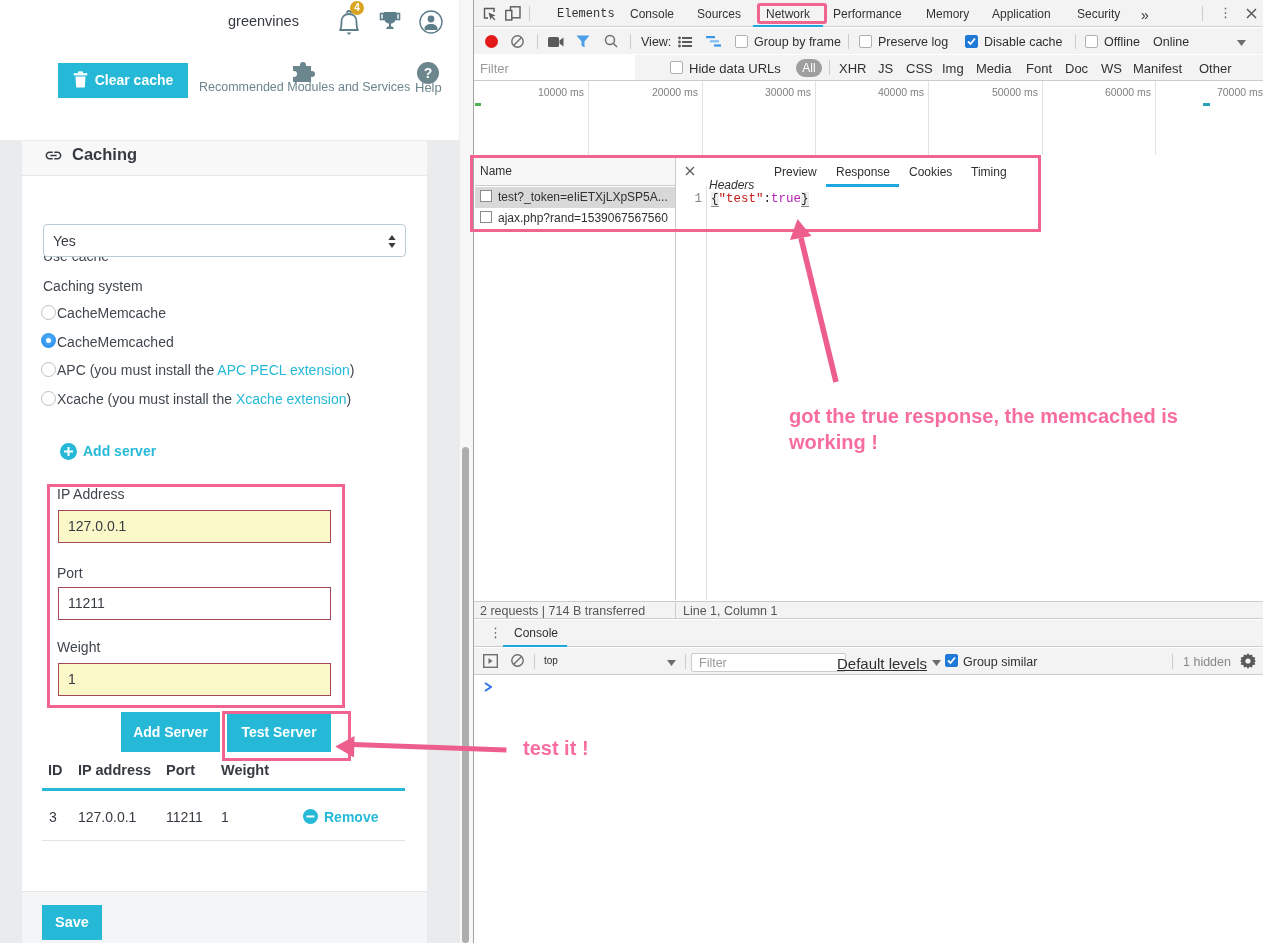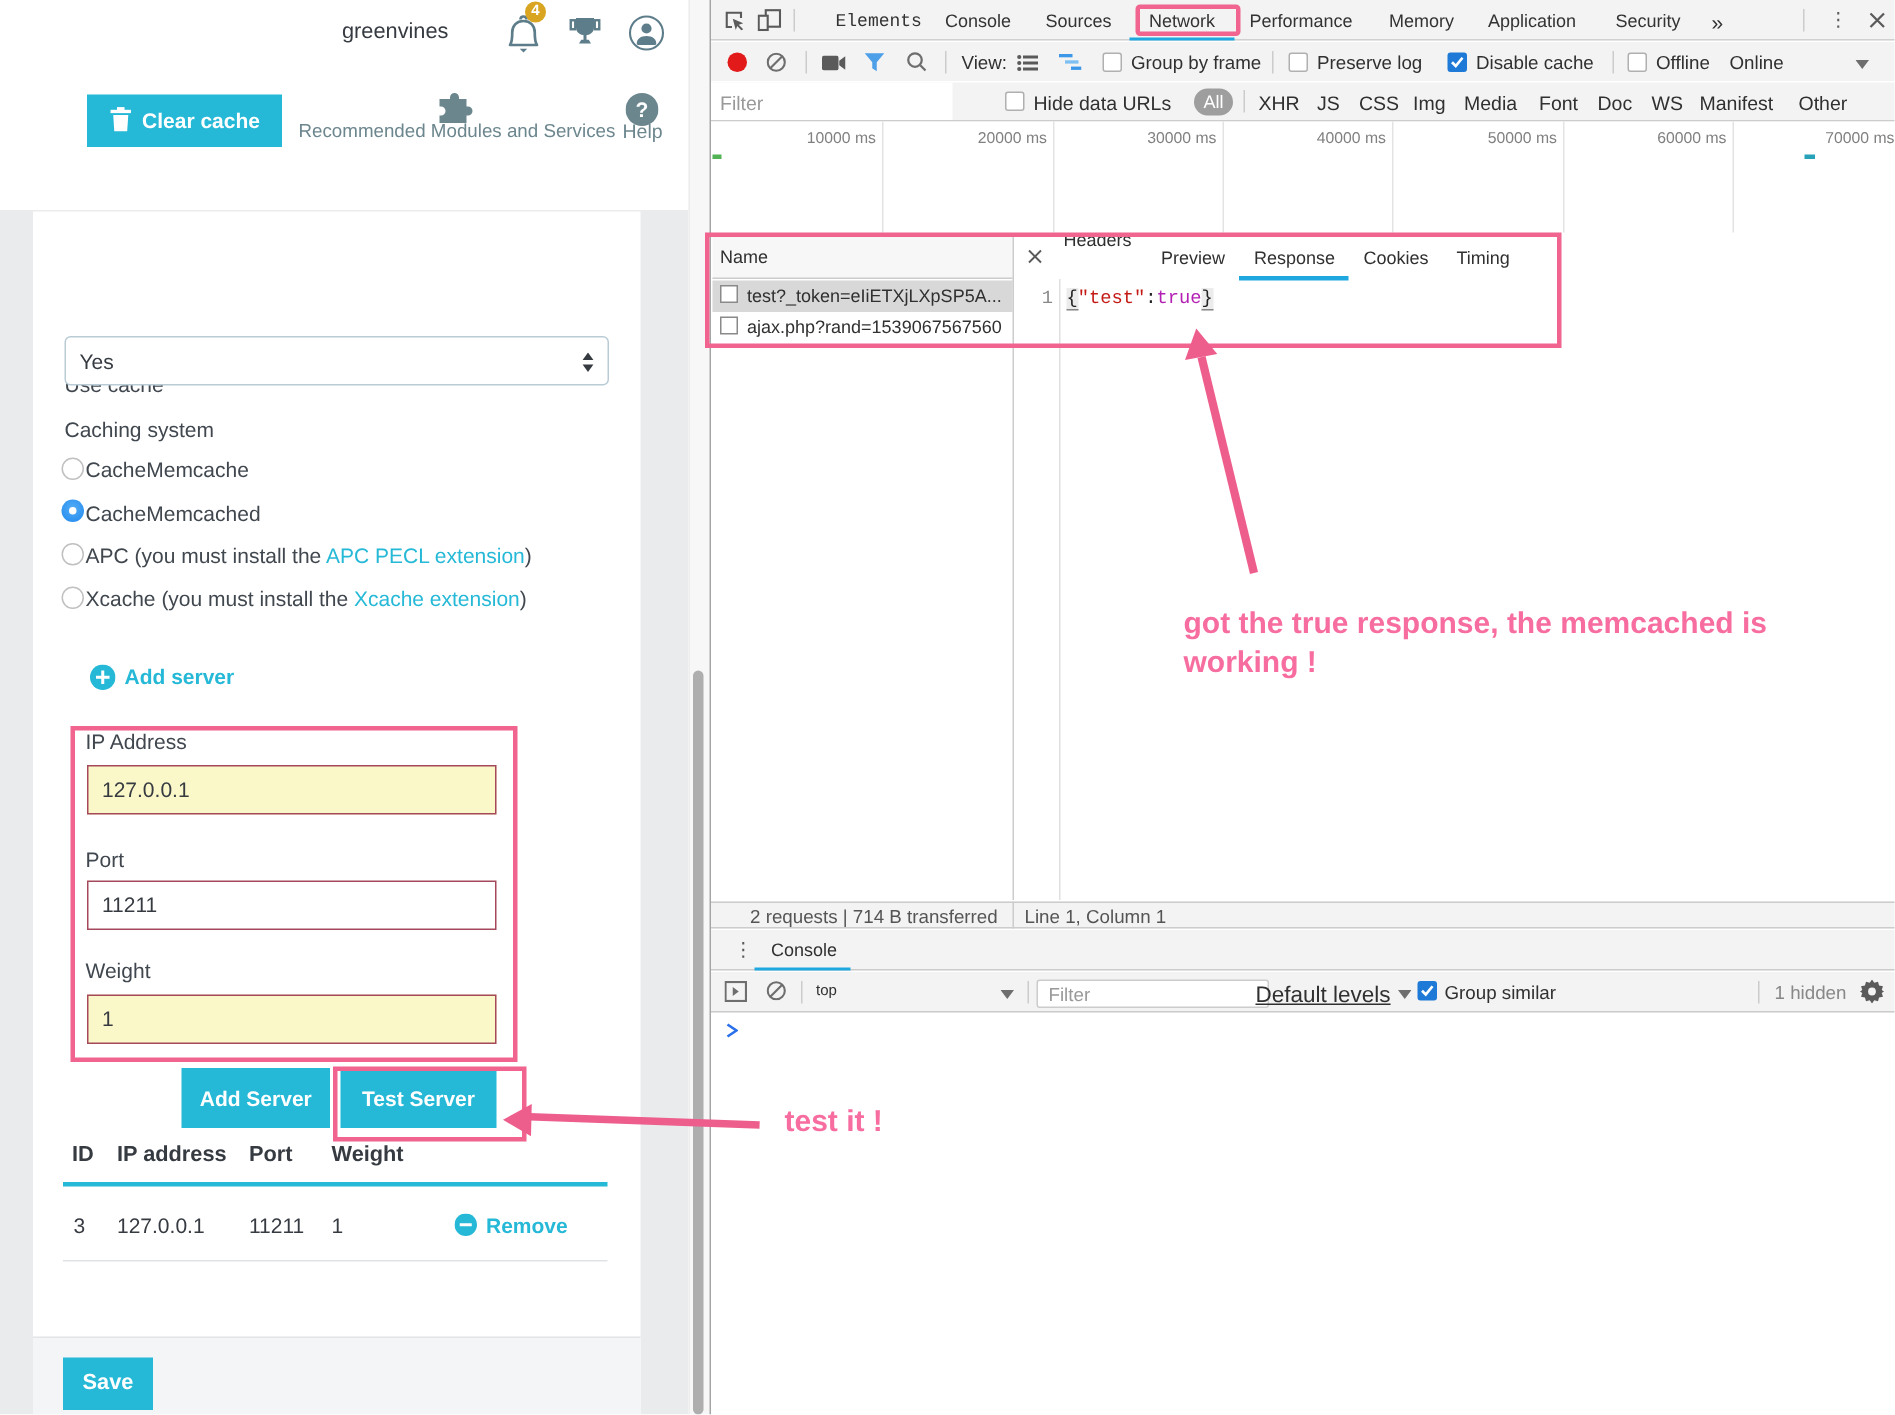--- a/index.html
+++ b/index.html
@@ -88,20 +88,26 @@
   </svg>
   <div class="abs" style="left:199px; top:80px; white-space:nowrap; font-size:12.5px; color:#6c868e;">Recommended Modules and Services</div>
 
   <svg class="abs" style="left:417px; top:62px;" width="22" height="22" viewBox="0 0 22 22">
     <circle cx="11" cy="11" r="11" fill="#6c868e"></circle>
     <text x="11" y="16" font-size="14" font-weight="bold" fill="#fff" text-anchor="middle" font-family="Liberation Sans">?</text>
   </svg>
   <div class="abs" style="left:415px; top:80px; font-size:13px; color:#6c868e;">Help</div>
 
   <div id="card">
+    <div id="card-header">
+      <svg class="abs" style="left:22px; top:5px;" width="19" height="19" viewBox="0 0 24 24">
+        <path d="M3.9,12c0-1.71,1.39-3.1,3.1-3.1h4V7H7c-2.76,0-5,2.24-5,5s2.24,5,5,5h4v-1.9H7C5.29,15.1,3.9,13.71,3.9,12z M8,13h8v-2H8V13z M17,7h-4v1.9h4c1.71,0,3.1,1.39,3.1,3.1s-1.39,3.1-3.1,3.1h-4V17h4c2.76,0,5-2.24,5-5S19.76,7,17,7z" fill="#363a41"></path>
+      </svg>
+      <div class="title">Caching</div>
+    </div>
 
     <div class="abs label" style="left:21px; top:60px;margin-top:47px;">Use cache</div>
 
     <div class="abs" style="left:21px; top:83px; width:363px; height:33px; border:1px solid #b9ccd5; border-radius:4px; background:#fff;">
       <div class="abs" style="left:9px; top:8px; font-size:14px; color:#363a41;">Yes</div>
       <svg class="abs" style="right:9px; top:10px;" width="8" height="13" viewBox="0 0 8 13">
         <path d="M4 0 L7.6 5 L0.4 5 Z" fill="#363a41"></path>
         <path d="M4 13 L7.6 8 L0.4 8 Z" fill="#363a41"></path>
       </svg>
     </div>
@@ -279,35 +285,35 @@
   <div class="abs" style="left:6px; top:164px; font-size:12px;">Name</div>
   <div class="abs" style="left:1px; top:187px; width:200px; height:21px; background:#d8d8d8;"></div>
   <div class="abs" style="left:6px; top:190px; width:12px; height:12px; background:#fff; border:1px solid #8a8a8a;"></div>
   <div class="abs" style="left:24px; top:190px; font-size:12px;">test?_token=eIiETXjLXpSP5A...</div>
   <div class="abs" style="left:6px; top:211px; width:12px; height:12px; background:#fff; border:1px solid #8a8a8a;"></div>
   <div class="abs" style="left:24px; top:211px; font-size:12px;">ajax.php?rand=1539067567560</div>
 
   <svg class="abs" style="left:211px; top:166px;" width="10" height="10" viewBox="0 0 10 10">
     <path d="M1 1 L9 9 M9 1 L1 9" stroke="#5a5a5a" stroke-width="1.3"></path>
   </svg>
-  <div class="abs" style="left:235px; top:153px; font-size:12px;">Headers</div>
+  <div class="abs" style="left:235px; top:178px; font-size:12px;font-style:italic;">Headers</div>
   <div class="abs" style="left:300px; top:165px; font-size:12px;">Preview</div>
   <div class="abs" style="left:362px; top:165px; font-size:12px;">Response</div>
   <div class="abs" style="left:352px; top:184px; width:73px; height:3px; background:#1fa8e0;"></div>
   <div class="abs" style="left:435px; top:165px; font-size:12px;">Cookies</div>
   <div class="abs" style="left:497px; top:165px; font-size:12px;">Timing</div>
 
   <div class="abs" style="left:213px; top:192px; width:15px; text-align:right; font-size:12.5px; color:#888; font-family:'Liberation Mono',monospace;">1</div>
   <div class="abs" style="left:237px; top:192px; font-size:12.5px; font-family:'Liberation Mono',monospace; color:#222;"><span style="background:#ececec; border-bottom:1px solid #888;">{</span><span style="color:#c41a16;">"test"</span>:<span style="color:#b31fb3;">true</span><span style="background:#ececec; border-bottom:1px solid #888;">}</span></div>
 
   <div class="abs" style="left:201px; top:158px; width:1px; height:442px; background:#ccc;"></div>
   <div class="abs" style="left:232px; top:186px; width:1px; height:414px; background:#e0e0e0;"></div>
 
   <div class="dtbar" style="top:601px; height:18px; border-top:1px solid #ccc; border-bottom:1px solid #ccc;"></div>
-  <div class="abs" style="left:6px; top:604px; font-size:12.5px; color:#555;margin-left:20px;">2 requests | 714 B transferred</div>
+  <div class="abs" style="left:6px; top:604px; font-size:12.5px; color:#555;">2 requests | 714 B transferred</div>
   <div class="vsep" style="left:201px; top:601px; height:18px;"></div>
   <div class="abs" style="left:209px; top:604px; font-size:12.5px; color:#555;">Line 1, Column 1</div>
 
   <div class="dtbar" style="top:620px; height:27px; border-bottom:1px solid #ccc;"></div>
   <div class="abs" style="left:15px; top:625px; color:#5a5a5a; font-size:13px;">⋮</div>
   <div class="abs" style="left:40px; top:626px; font-size:12px;">Console</div>
   <div class="abs" style="left:29px; top:645px; width:64px; height:2px; background:#1fa8e0;"></div>
 
   <div class="dtbar" style="top:648px; height:27px; border-bottom:1px solid #ccc;"></div>
   <svg class="abs" style="left:9px; top:654px;" width="15" height="14" viewBox="0 0 15 14">

